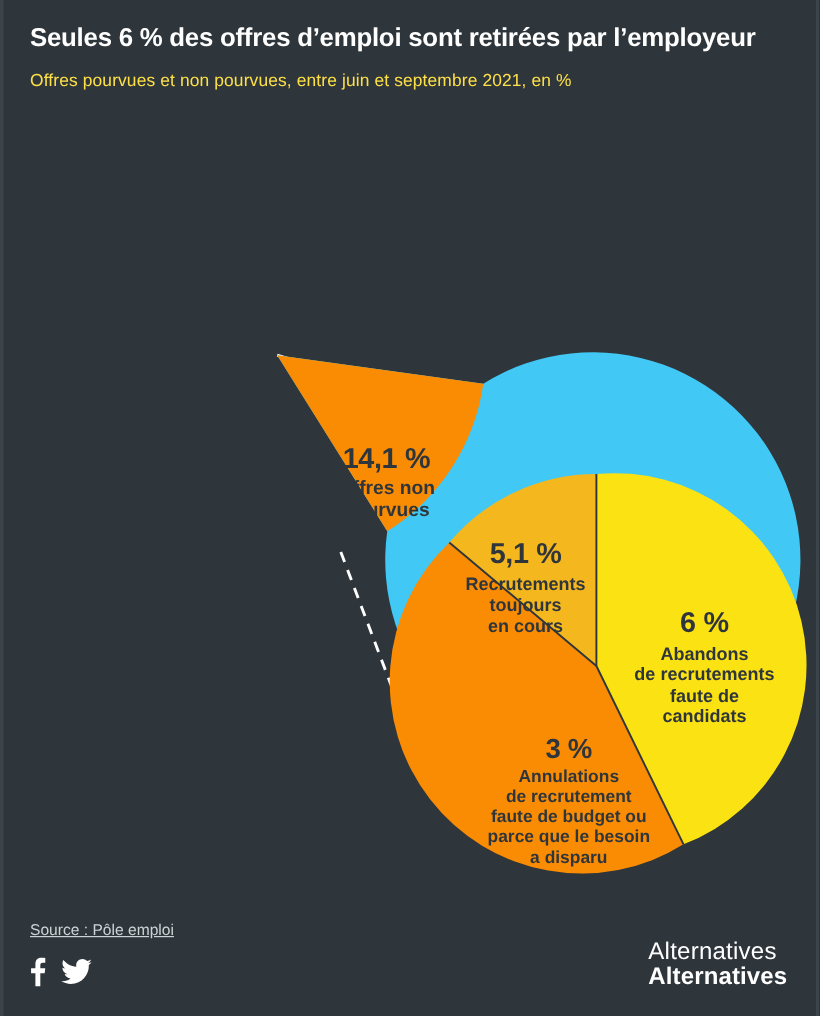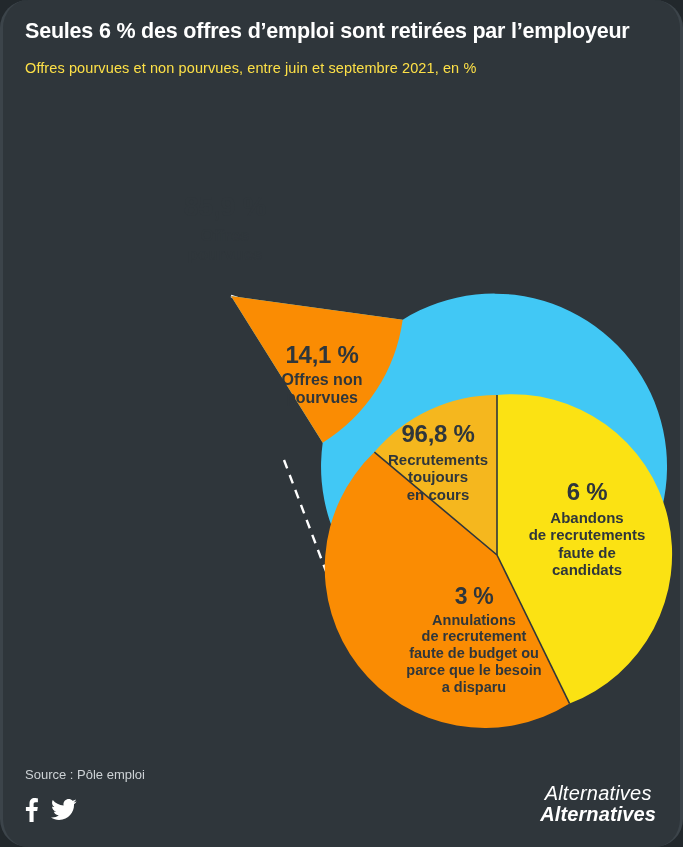--- a/index.html
+++ b/index.html
@@ -8,21 +8,20 @@
     width:683px; height:847px;
     font-family:"Liberation Sans", sans-serif;
     overflow:hidden;
   }
   #infographic {
     position:relative;
     width:683px; height:847px;
     background:#2f363b;
     border-left:3px solid #3c444a;
     border-right:3px solid #3c444a;
-    border-radius:28px;
   }
 
   
   .header { position:absolute; left:22px; top:18px; right:22px; }
   .title {
     color:#ffffff;
     font-size:21.5px;
     font-weight:bold;
     letter-spacing:-0.2px;
     line-height:1.25;
@@ -41,20 +40,21 @@
   .chart-area { position:absolute; left:0; top:0; width:683px; height:847px; }
   .chart-svg  { position:absolute; left:0; top:0; }
 
   
   .slice-label {
     position:absolute;
     text-align:center;
     color:#2f363b;
     line-height:1.16;
     pointer-events:none;
+    margin-top:28px;
   }
   .slice-label .pct {
     display:block;
     font-weight:bold;
     letter-spacing:-0.3px;
     white-space:nowrap;
   }
   .slice-label .cap { display:block; font-weight:bold; }
 
   
@@ -75,27 +75,27 @@
   #lbl-encours .pct { font-size:24px; margin-bottom:3px; }
   #lbl-encours .cap { font-size:15px; }
 
   #lbl-annulations      { left:392px; top:583px; width:158px; }
   #lbl-annulations .pct { font-size:23px; margin-bottom:2px; }
   #lbl-annulations .cap { font-size:14.5px; }
 
   
   .source {
     position:absolute; left:22px; top:767px;
-    color:#cdd2d5; font-size:13px; white-space:nowrap;
+    color:#cdd2d5; font-size:13px; white-space:nowrap;text-decoration:underline;
   }
   .social { position:absolute; left:22px; top:798px; display:flex; align-items:center; gap:13px; }
   .social .si { display:block; }
   .logo {
     position:absolute; right:24px; top:783px;
-    text-align:center; color:#ffffff; line-height:1.04;font-style:italic;
+    text-align:left; color:#ffffff; line-height:1.04;
   }
   .logo .l1 { display:block; font-size:20px; font-weight:300; letter-spacing:0.2px; }
   .logo .l2 { display:block; font-size:20px; font-weight:bold; letter-spacing:0.1px; }
 </style>
 </head>
 <body>
 
 <div id="infographic">
 
   <div class="header">
@@ -142,21 +142,21 @@
       <span class="pct">14,1 %</span>
       <span class="cap">Offres non<br>pourvues</span>
     </div>
 
     <div class="slice-label" id="lbl-abandons">
       <span class="pct">6 %</span>
       <span class="cap">Abandons<br>de recrutements<br>faute de<br>candidats</span>
     </div>
 
     <div class="slice-label" id="lbl-encours">
-      <span class="pct">96,8 %</span>
+      <span class="pct">5,1 %</span>
       <span class="cap">Recrutements<br>toujours<br>en cours</span>
     </div>
 
     <div class="slice-label" id="lbl-annulations">
       <span class="pct">3 %</span>
       <span class="cap">Annulations<br>de recrutement<br>faute de budget ou<br>parce que le besoin<br>a disparu</span>
     </div>
   </div>
 
   <div class="source">Source : Pôle emploi</div>

